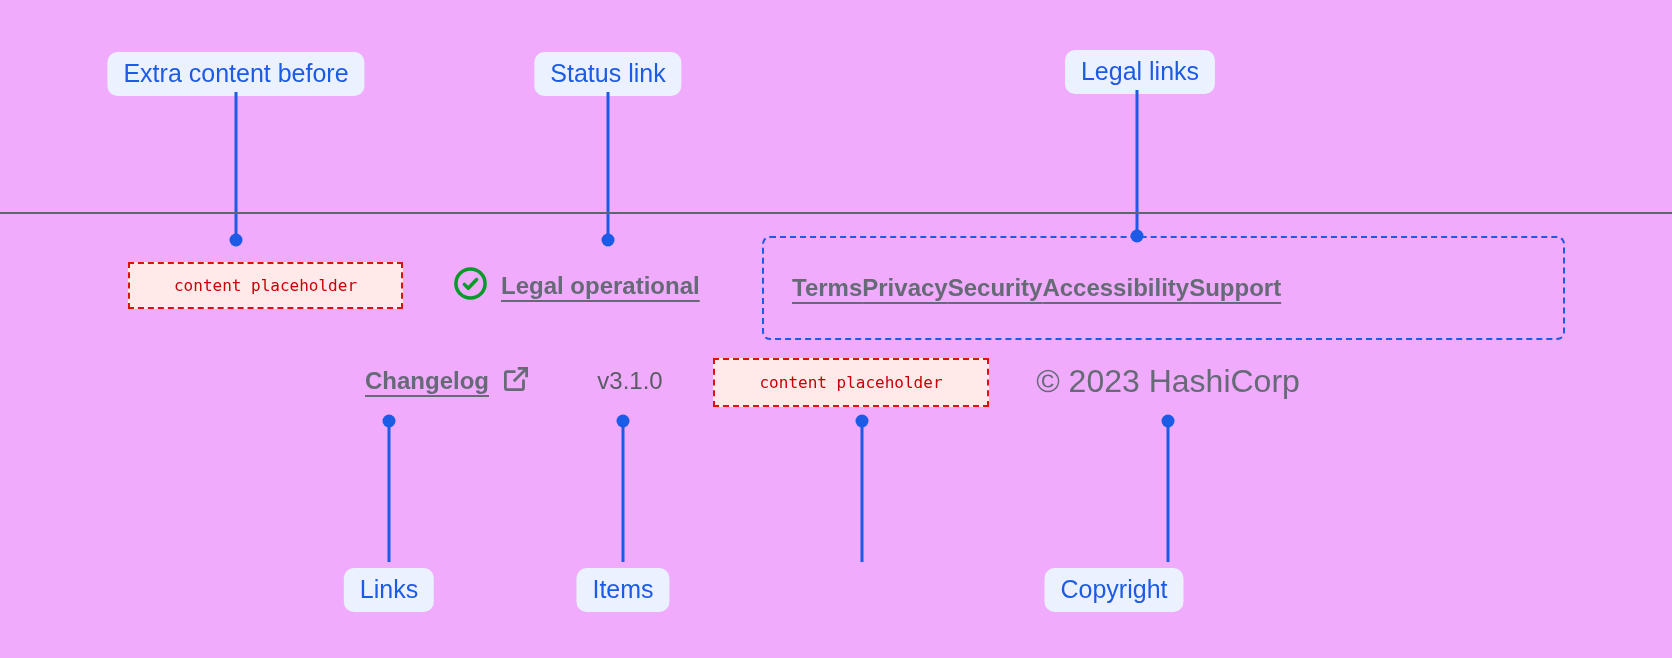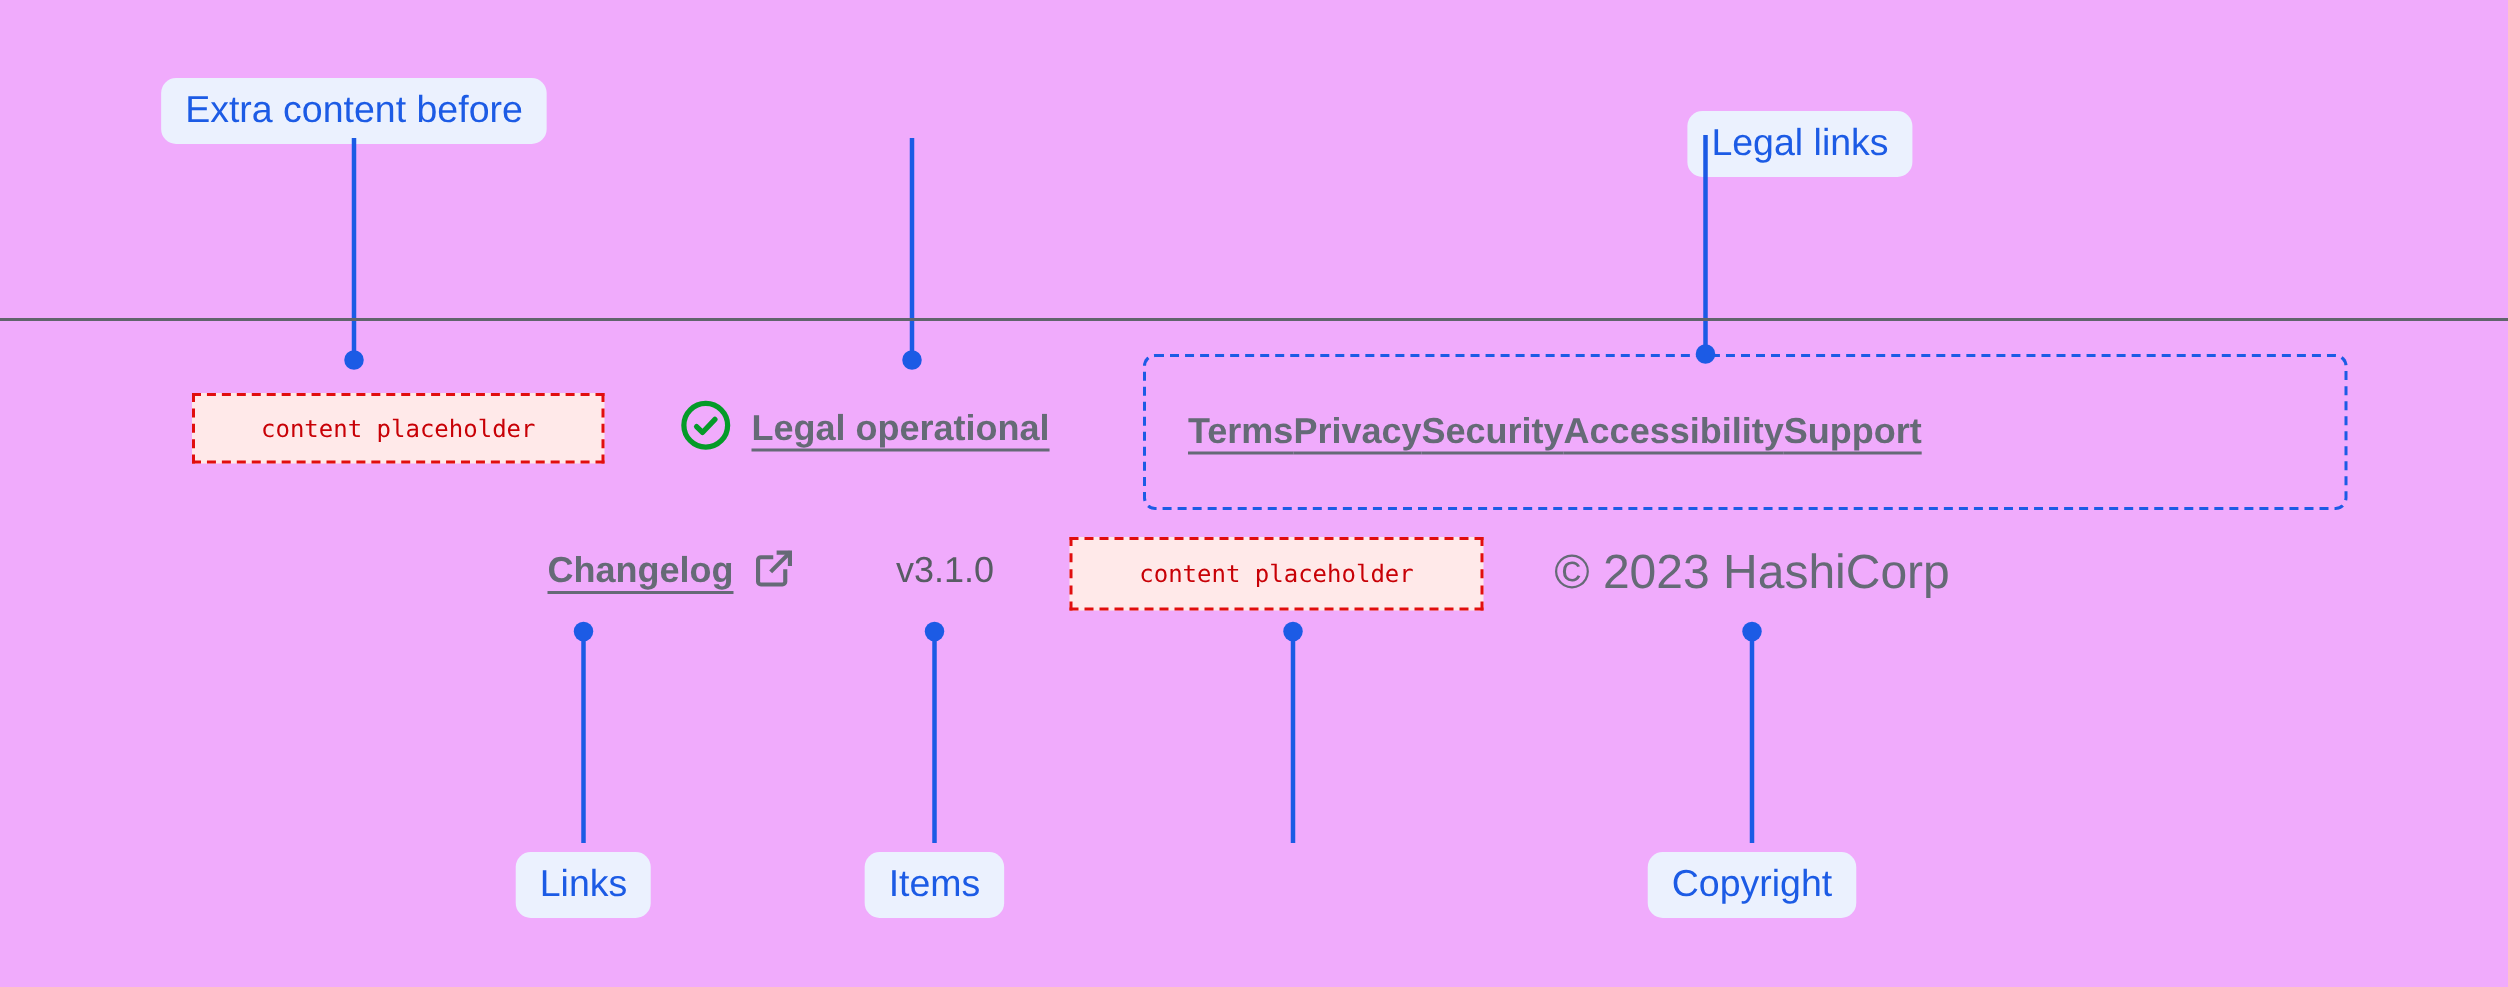--- a/index.html
+++ b/index.html
@@ -110,24 +110,25 @@
 </style>
 </head>
 <body>
 
 <div id="stage">
 
   <div class="pill" style="left:236px;top:52px;">Extra content before</div>
   <div class="vline" style="left:236px;top:92px;height:142px;"></div>
   <div class="dot" style="left:236px;top:240px;"></div>
 
+  <div class="pill" style="left:608px;top:52px;">Status link</div>
   <div class="vline" style="left:608px;top:92px;height:142px;"></div>
   <div class="dot" style="left:608px;top:240px;"></div>
 
-  <div class="pill" style="left:1200px;top:50px;margin-top:24px;">Legal links</div>
+  <div class="pill" style="left:1140px;top:50px;">Legal links</div>
   <div class="vline" style="left:1137px;top:90px;height:140px;"></div>
   <div class="dot" style="left:1137px;top:236px;"></div>
 
   <div class="divider"></div>
 
   <div class="placeholder" style="left:128px;top:262px;width:275px;height:47px;">content placeholder</div>
 
   <div class="status-group">
     <span class="icon-svg">
       <svg width="35" height="35" viewBox="0 0 24 24" fill="none">
@@ -169,15 +170,15 @@
 
   <div class="dot" style="left:623px;top:421px;"></div>
   <div class="vline" style="left:623px;top:427px;height:135px;"></div>
   <div class="pill" style="left:623px;top:568px;">Items</div>
 
   <div class="dot" style="left:862px;top:421px;"></div>
   <div class="vline" style="left:862px;top:427px;height:135px;"></div>
 
   <div class="dot" style="left:1168px;top:421px;"></div>
   <div class="vline" style="left:1168px;top:427px;height:135px;"></div>
-  <div class="pill" style="left:1168px;top:568px;">Copyright</div>
+  <div class="pill" style="left:1114px;top:568px;">Copyright</div>
 
 </div>
 
 </body></html>

